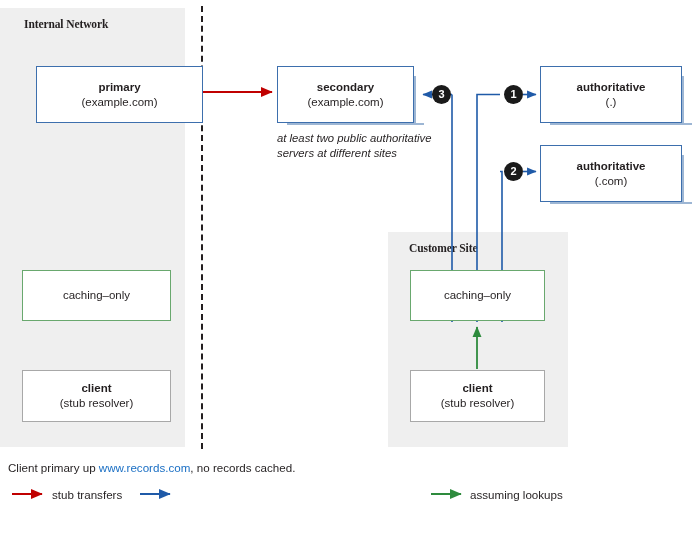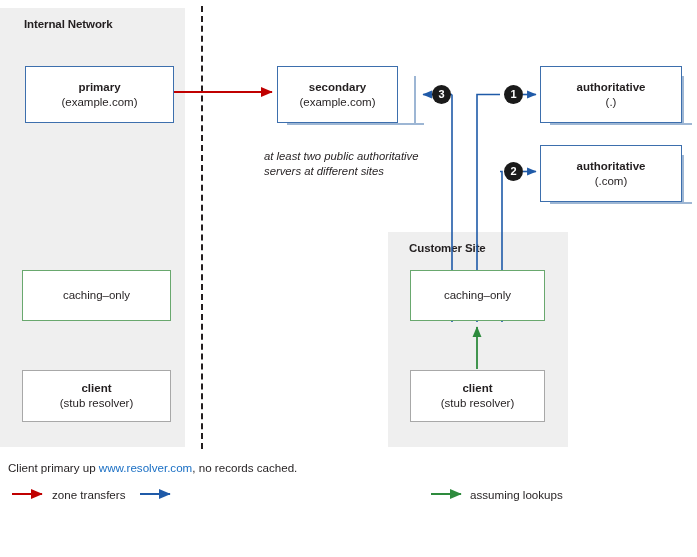--- a/index.html
+++ b/index.html
@@ -30,20 +30,21 @@
   #internal-panel { left: 0; top: 8px; width: 185px; height: 439px; }
   #customer-panel { left: 388px; top: 232px; width: 180px; height: 215px; }
 
   .panel-title {
     position: absolute;
     font-size: 11.5px;
     font-weight: bold;
     letter-spacing: -0.1px;
     color: #231f20;
     white-space: nowrap;
+    font-family: Liberation Serif, serif;
   }
   #internal-title { left: 24px; top: 18px; }
   #external-title { left: 222px; top: 18px; }
   #customer-title { left: 409px; top: 242px; }
 
   
   #divider {
     position: absolute;
     left: 201px;
     top: 6px;
@@ -72,43 +73,42 @@
   .node.blue   { border: 1.3px solid #3d6fad; }
   .node.green  { border: 1.3px solid #69a86e; }
   .node.gray   { border: 1.3px solid #a8a8a8; }
 
   
   .shadow-bar {
     position: absolute;
     background: #9db6d4;
   }
 
-  #primary-box     { left: 25px;  top: 66px;  width: 149px; height: 57px; }
+  #primary-box     { left: 36px;  top: 66px;  width: 167px; height: 57px; }
   #caching-int-box { left: 22px;  top: 270px; width: 149px; height: 51px; }
   #client-int-box  { left: 22px;  top: 370px; width: 149px; height: 52px; }
 
-  #secondary-box   { left: 277px; top: 66px;  width: 121px; height: 57px; }
+  #secondary-box   { left: 277px; top: 66px;  width: 137px; height: 57px; }
 
   #auth-root-box   { left: 540px; top: 66px;  width: 142px; height: 57px; }
   #auth-com-box    { left: 540px; top: 145px; width: 142px; height: 57px; }
 
   #caching-cust-box { left: 410px; top: 270px; width: 135px; height: 51px; }
   #client-cust-box  { left: 410px; top: 370px; width: 135px; height: 52px; }
 
   
   #secondary-note {
     position: absolute;
-    left: 264px;
+    left: 277px;
     top: 131px;
     width: 185px;
     font-size: 11.3px;
     font-style: italic;
     line-height: 1.32;
     color: #231f20;
-    margin-top: 18px;
   }
 
   
   .badge {
     position: absolute;
     width: 19px;
     height: 19px;
     border-radius: 50%;
     background: #1a1a1a;
     color: #ffffff;
@@ -280,22 +280,22 @@
     <span class="n-sub">(stub resolver)</span>
   </div>
 
   <div id="secondary-note">at least two public authoritative servers at different sites</div>
 
   <div class="badge" id="badge-1">1</div>
   <div class="badge" id="badge-2">2</div>
   <div class="badge" id="badge-3">3</div>
 
   <div id="caption-line">
-    <span>Client primary up </span><span class="link">www.resolver.com</span><span>, no records cached.</span>
-  </div>
-
-  <div class="legend-item" id="legend-zone">zone transfers</div>
+    <span>Client primary up </span><span class="link">www.records.com</span><span>, no records cached.</span>
+  </div>
+
+  <div class="legend-item" id="legend-zone">stub transfers</div>
   <div class="legend-item" id="legend-recursive">assuming lookups</div>
 
 
   <div id="watermark">CSDN @laoma-cloud</div>
 
 </div>
 
 </body></html>

